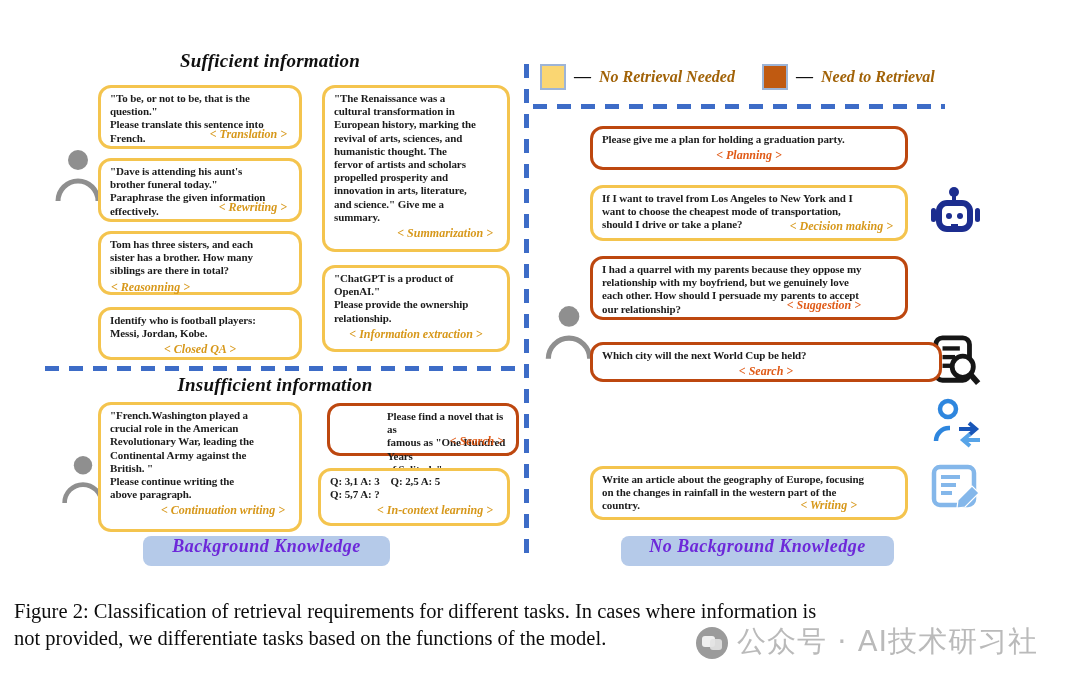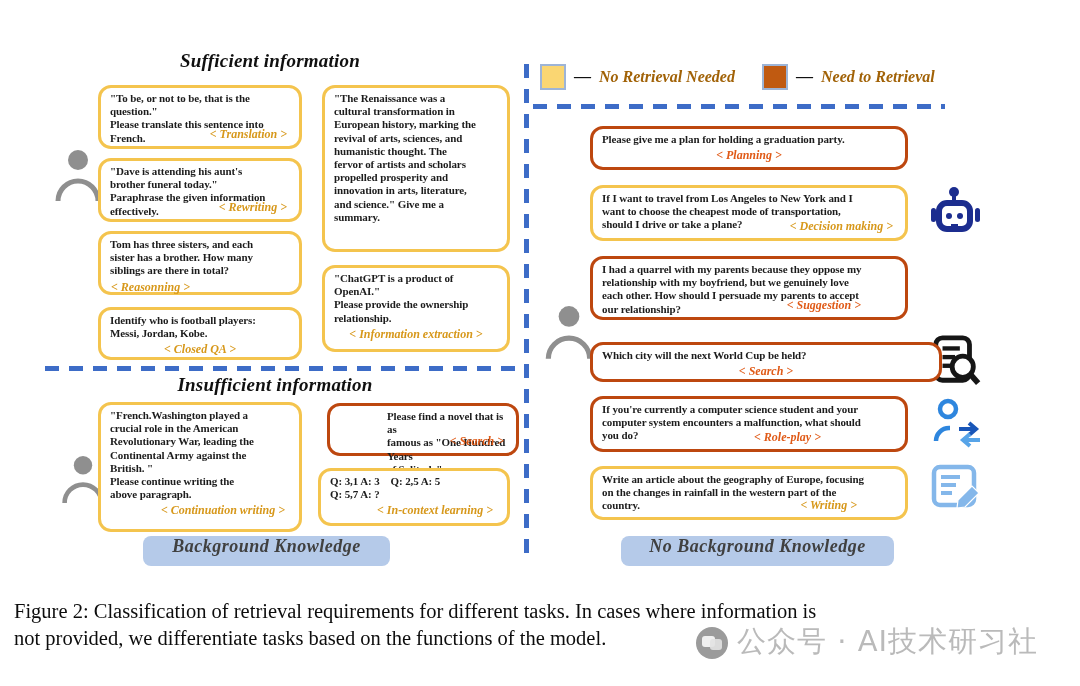--- a/index.html
+++ b/index.html
@@ -31,21 +31,21 @@
   .pos-right{display:block;text-align:right;padding:0 14px 4px;}
 
   
   .legend-item{position:absolute;display:flex;align-items:center;gap:8px;}
   .legend-swatch{width:26px;height:26px;border:2px solid #9db4d6;box-sizing:border-box;}
   .legend-dash{font:900 17px "Liberation Serif",serif;color:#111;}
   .legend-label{font:700 16px "Liberation Serif",serif;font-style:italic;color:#a16207;text-align:right;}
 
   
   .badge{position:absolute;height:30px;line-height:30px;border-radius:8px;
-    background:var(--badge_bg);color:#404040;text-align:center;
+    background:var(--badge_bg);color:#6d28d9;text-align:center;
     font:700 18px "Liberation Serif",serif;font-style:italic;letter-spacing:.5px;}
 
   
   .caption{position:absolute;left:14px;top:598px;width:1040px;
     font:400 20.5px/1.33 "Liberation Serif",serif;color:#0d0d0d;white-space:pre-line;}
   .watermark-text{position:absolute;left:737px;top:626px;
     font:400 29px/1.1 "DejaVu Sans",sans-serif;color:#bababa;letter-spacing:1px;}
   .icon{position:absolute;}
 </style>
 </head>
@@ -157,20 +157,21 @@
       <div class="box-text">"The Renaissance was a
 cultural transformation in
 European history, marking the
 revival of arts, sciences, and
 humanistic thought. The
 fervor of artists and scholars
 propelled prosperity and
 innovation in arts, literature,
 and science." Give me a
 summary.</div>
+      <span class="box-label pos-right">&lt; Summarization &gt;</span>
     </div>
     <div class="box yellow" style="left: 322px; top: 265px; width: 188px; height: 87px;">
       <div class="box-text">"ChatGPT is a product of
 OpenAI."
 Please provide the ownership
 relationship.</div>
       <span class="box-label pos-center">&lt; Information extraction &gt;</span>
     </div>
     <div class="box yellow" style="left: 98px; top: 402px; width: 204px; height: 130px;">
       <div class="box-text">"French.Washington played a
@@ -207,25 +208,19 @@
       <div class="box-text">I had a quarrel with my parents because they oppose my
 relationship with my boyfriend, but we genuinely love
 each other. How should I persuade my parents to accept
 our relationship?</div>
       <span class="box-label pos-corner" style="right: 44px;">&lt; Suggestion &gt;</span>
     </div>
     <div class="box orange" style="left: 590px; top: 342px; width: 352px; height: 40px;">
       <div class="box-text">Which city will the next World Cup be held?</div>
       <span class="box-label pos-center">&lt; Search &gt;</span>
     </div>
-    <div class="box orange" style="left: 590px; top: 396px; width: 318px; height: 56px;">
-      <div class="box-text">If you're currently a computer science student and your
-computer system encounters a malfunction, what should
-you do?</div>
-      <span class="box-label pos-corner" style="right: 84px;">&lt; Role-play &gt;</span>
-    </div>
     <div class="box yellow" style="left: 590px; top: 466px; width: 318px; height: 54px;">
       <div class="box-text">Write an article about the geography of Europe, focusing
 on the changes in rainfall in the western part of the
 country.</div>
       <span class="box-label pos-corner" style="right: 48px;">&lt; Writing &gt;</span>
     </div>
   </div>
 
 </body></html>

